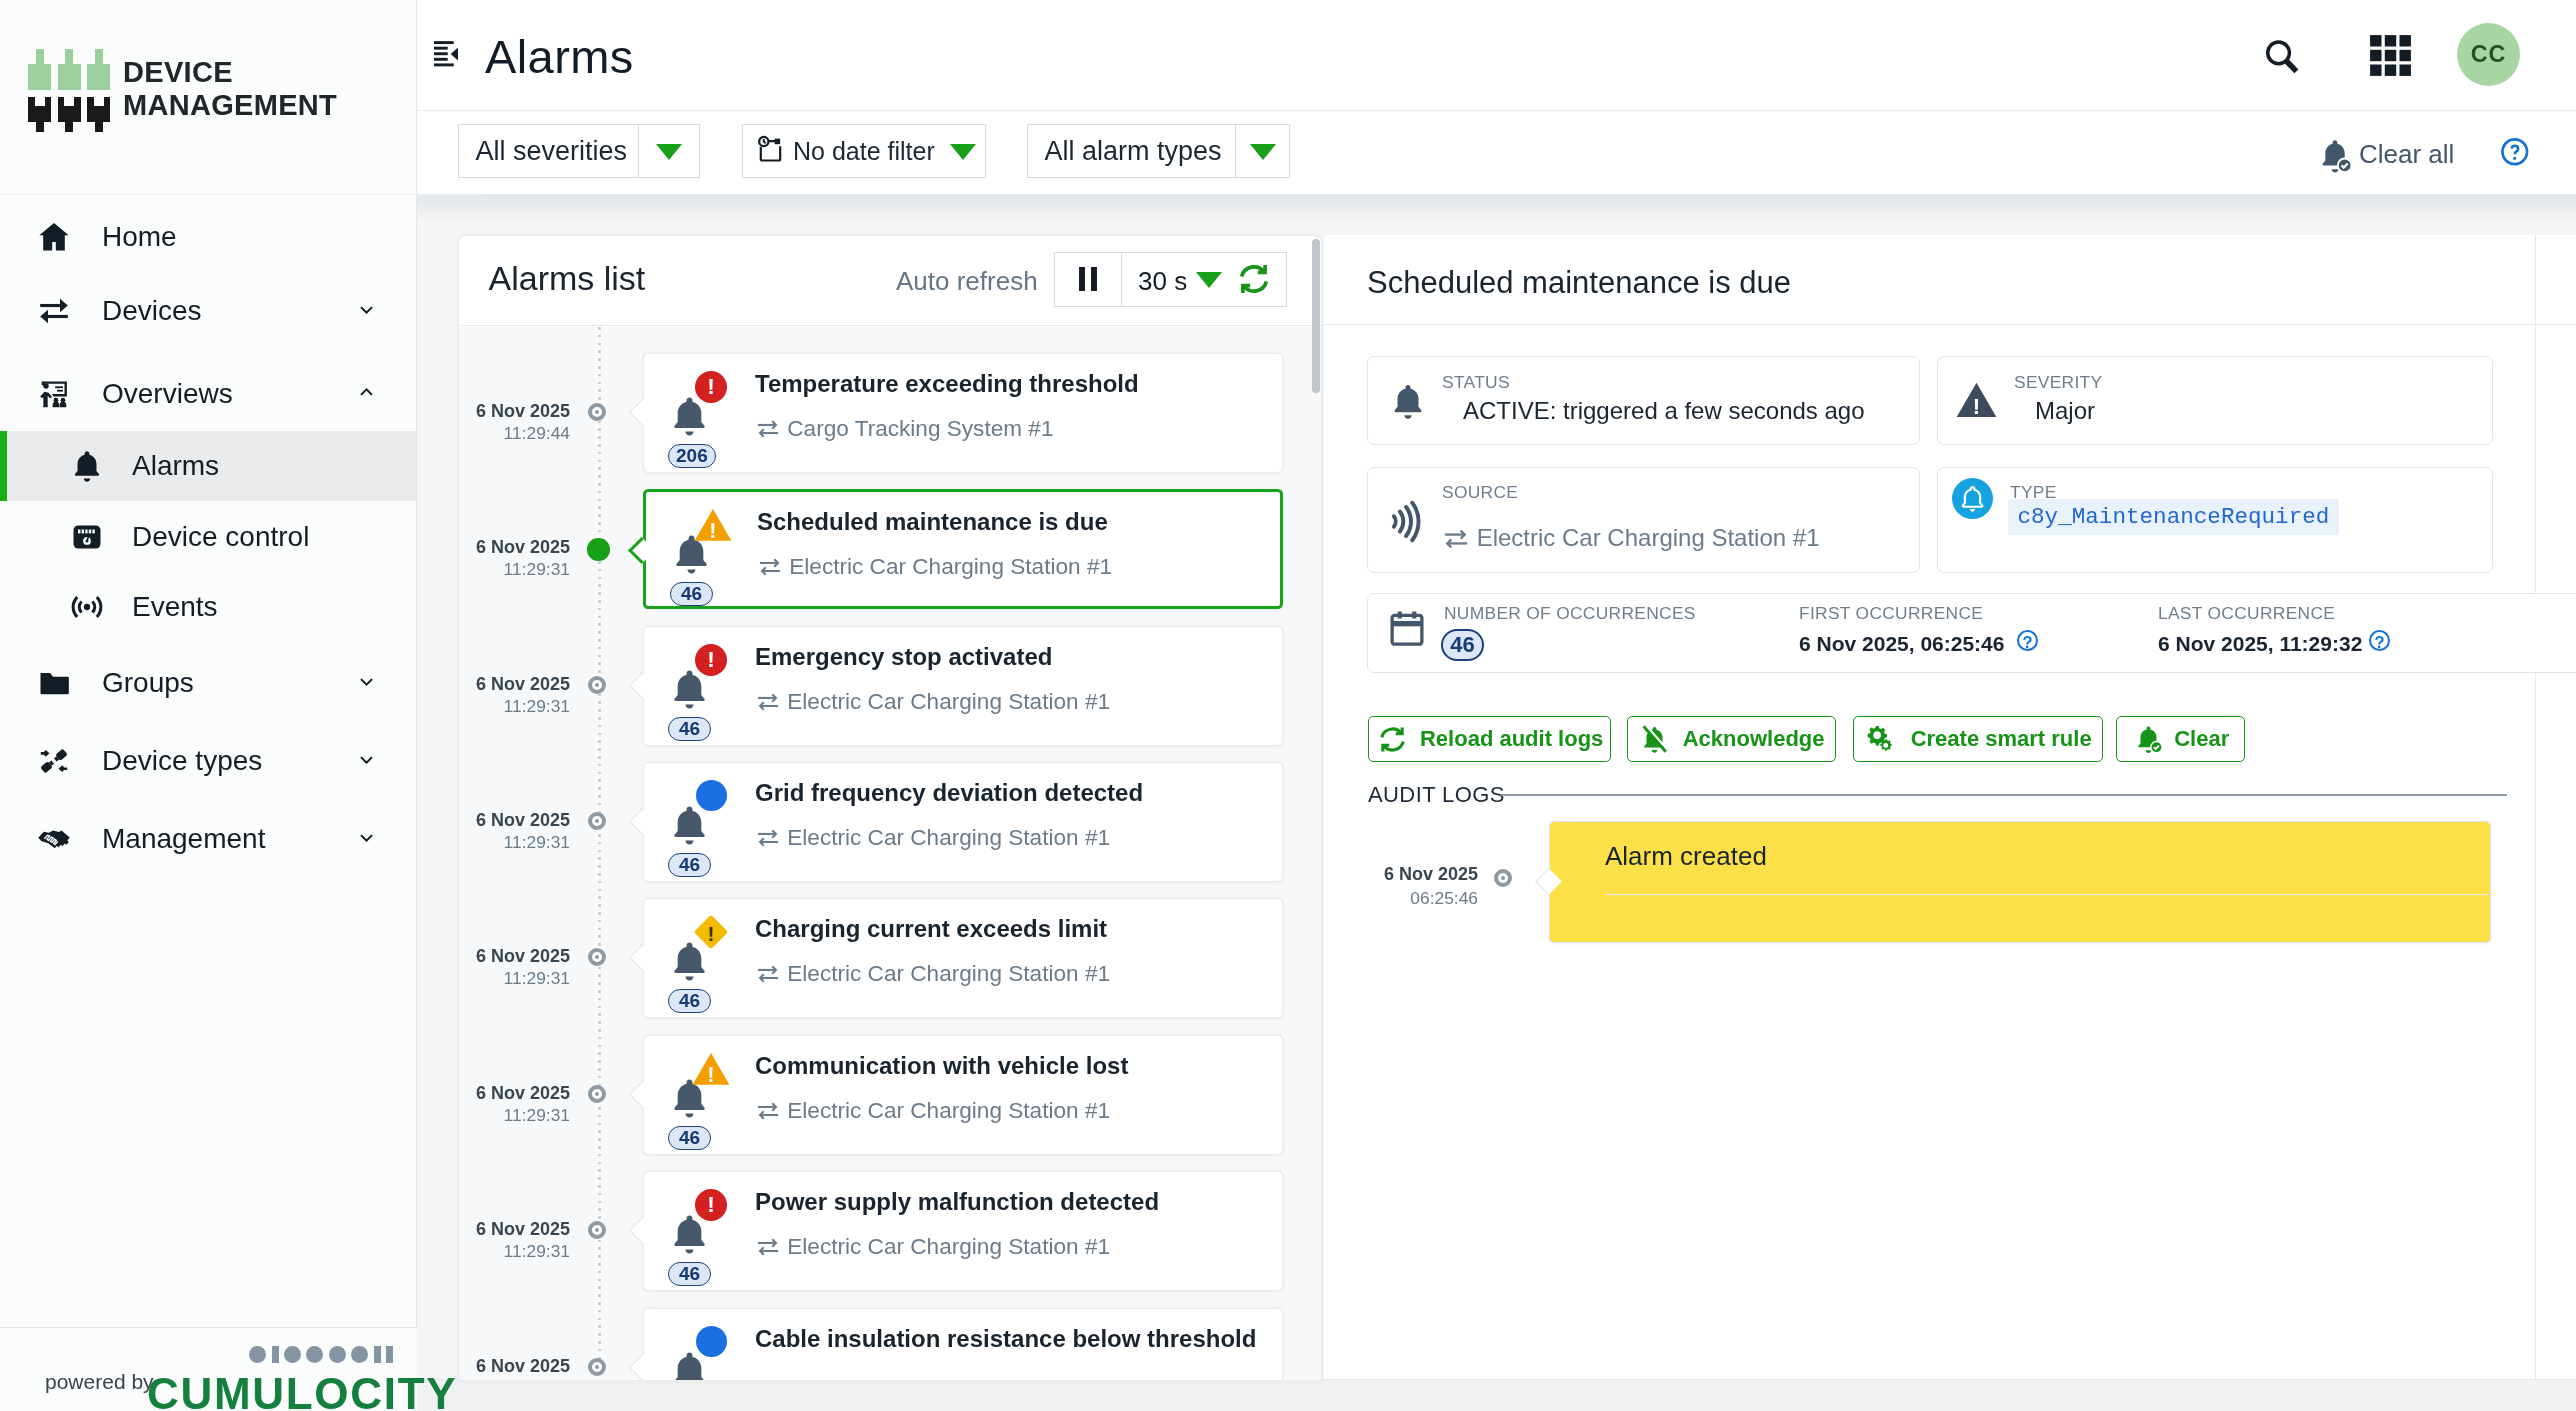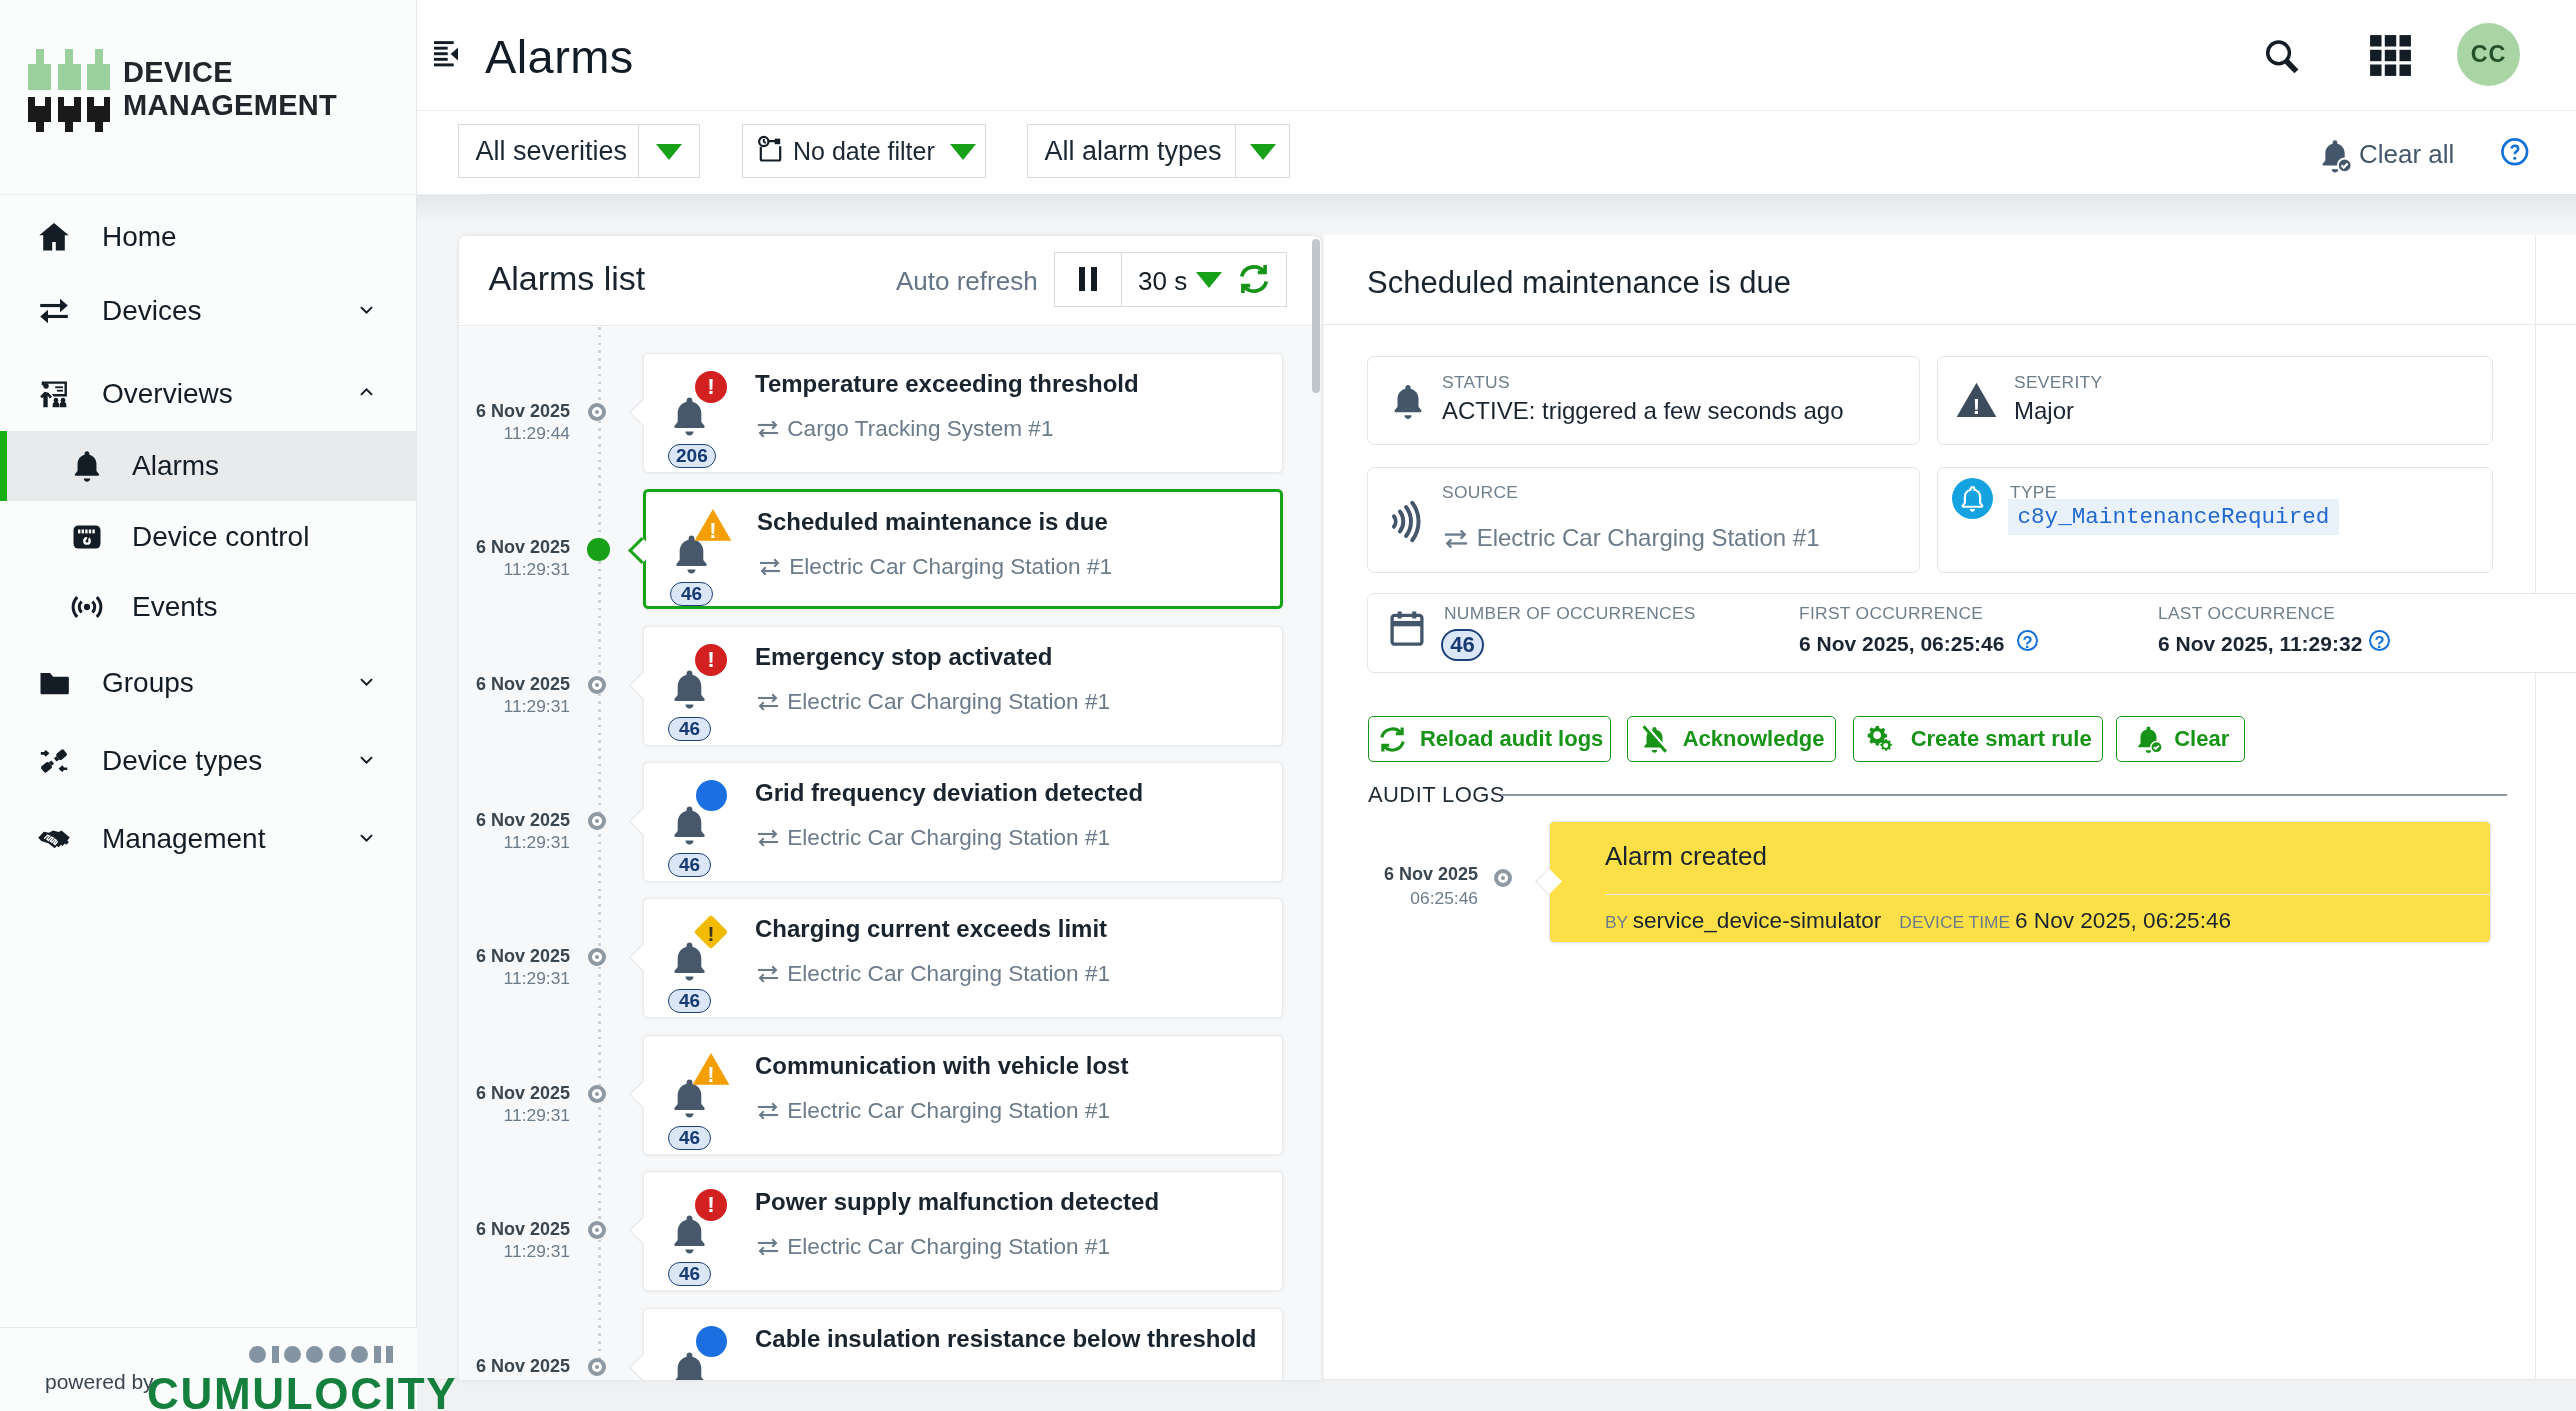--- a/index.html
+++ b/index.html
@@ -54,21 +54,21 @@
   .acard .asrc { position:absolute; left:111px; top:62px; font-size:22.6px; color:#6b7b8a; white-space:nowrap; }
   .acard .bellwrap { position:absolute; left:31px; top:16.5px; width:83px; height:80px; }
   .cpill { position:absolute; left:24px; top:90px; min-width:43px; height:24px; border:1.7px solid #1d4078; border-radius:13px; background:#dbe7f7; color:#173a73; font-size:19px; font-weight:700; display:flex; align-items:center; justify-content:center; padding:0 7px; }
 
   
   #detailPanel { position:absolute; left:1324px; top:235px; width:1252px; height:1144px; background:#fff; }
   #detailHeader { position:absolute; left:0; top:0; width:100%; height:90px; border-bottom:0.9px solid #e7e9eb; }
   #detailTitle { position:absolute; left:43px; top:29.5px; font-size:31px; color:#1a242e; }
   .dcard { position:absolute; border:0.9px solid #e1e5e8; border-radius:7px; background:#fff; }
   .dlabel { font-size:17.4px; color:#6e7e8c; letter-spacing:0.3px; white-space:nowrap; }
-  .dvalue { font-size:24px; color:#1b2531; white-space:nowrap; }
+  .dvalue { font-size:24px; color:#1b2531; white-space:nowrap;margin-left:21px; }
   .helpc { display:inline-block; width:21px; height:21px; border-radius:50%; border:2.6px solid #1271d8; color:#1271d8; font-size:16.5px; font-weight:700; text-align:center; line-height:20px; }
   .gbtn { position:absolute; top:481px; height:46px; border:1.7px solid #179417; border-radius:5.2px; color:#179417; font-size:22px; font-weight:700; display:flex; align-items:center; justify-content:center; background:#fff; white-space:nowrap; }
 </style>
 </head>
 <body>
 <div id="content"></div>
 <div id="contentShadow"></div>
 <div id="bottomBar"></div>
 
 <div id="sidebar">
@@ -614,16 +614,15 @@
     <div style="font-size:18px; font-weight:700; color:#39454f;">6 Nov 2025</div>
     <div style="font-size:17.4px; color:#6b7b8a; margin-top:2.6px;">06:25:46</div>
   </div>
   <div class="abs" style="left:170px; top:634px; width:18px; height:18px; border-radius:50%; border:4.3px solid #8e99a3; background:#fff;">
       <div class="abs" style="left:2.6px;top:2.6px;width:4.3px;height:4.3px;border-radius:50%;background:#8e99a3;"></div>
     </div>
   <div class="abs" style="left:225px; top:586px; width:942px; height:122px; background:#fde047; border:0.9px solid #e3e6e9; border-radius:5.2px; box-shadow:0 0.9px 3.5px rgba(0,0,0,0.06);">
     <div class="notch" style="top:50px;"></div>
     <div class="abs" style="left:55px; top:19px; font-size:26px; color:#1a242e;">Alarm created</div>
     <div class="abs" style="left:55px; top:72px; right:0; height:0.9px; background:#e7eaec;"></div>
-    <div class="abs" style="left:55px; top:86px; font-size:22.6px; color:#1b2531;"><span style="font-size:17.4px; color:#6b7b8a;">BY </span>service_device-simulator<span style="display:inline-block; width:18px;"></span><span style="font-size:17.4px; color:#6b7b8a;">DEVICE TIME </span>6 Nov 2025, 06:25:46</div>
   </div>
 </div>
 
 
 </body></html>

